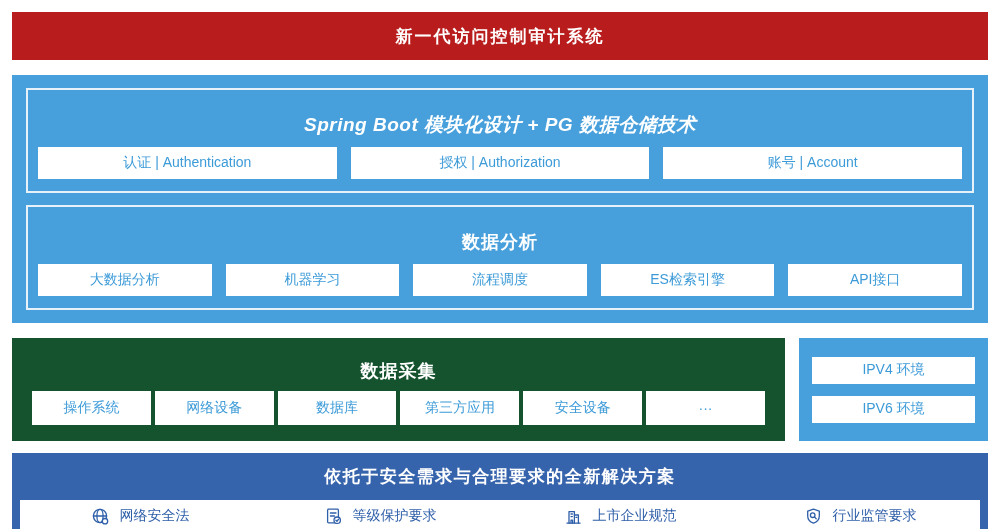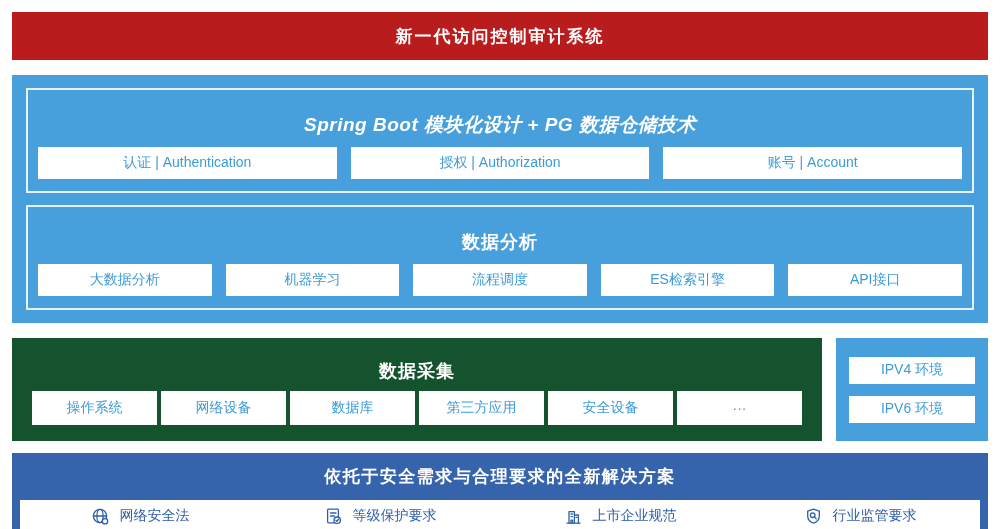--- a/index.html
+++ b/index.html
@@ -28,24 +28,24 @@
   .sub-title.italic{font-style:italic;font-size:19px;letter-spacing:0.5px;}
   .box-row{display:flex;gap:14px;}
   .white-box{
     background:#fff;flex:1;height:32px;
     display:flex;align-items:center;justify-content:center;
     color:#3D9BD8;font-size:14px;white-space:nowrap;
   }
   .collect-row{display:flex;gap:14px;margin:0 12px 12px;}
   .collect-main{flex:1;background:#14532d;padding:0 20px 16px;}
   .collect-main .sub-title{padding:8px 0 7px;}
-  .collect-main .box-row{gap:4px;justify-content:flex-end;}
+  .collect-main .box-row{gap:4px;}
   .collect-main .white-box{height:34px;}
   .env-box{
-    width:152px;box-sizing:border-box;background:#479FDB;
+    width:189px;box-sizing:border-box;background:#479FDB;
     display:flex;flex-direction:column;justify-content:center;
     gap:12px;padding:10px 13px;
   }
   .env-item{
     background:#fff;height:27px;
     display:flex;align-items:center;justify-content:center;
     color:#3D9BD8;font-size:14px;
   }
   .solution-section{margin:0 12px;background:#3664AC;padding:0 8px 17px;}
   .solution-title{

